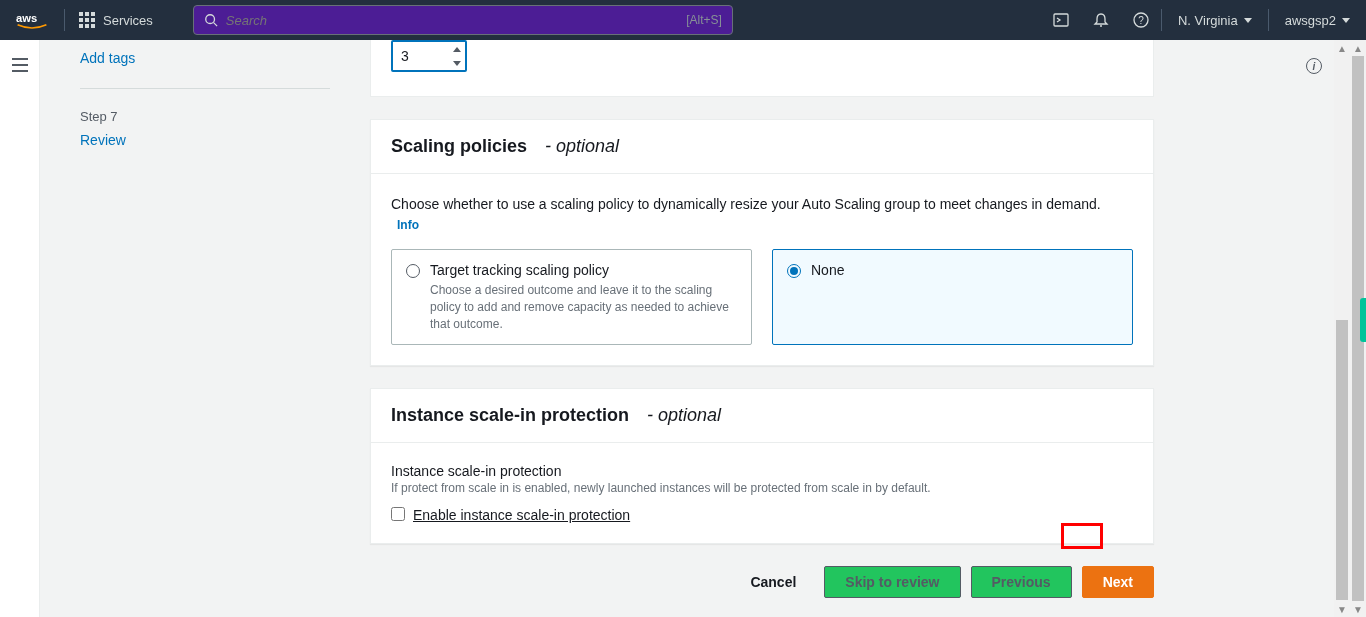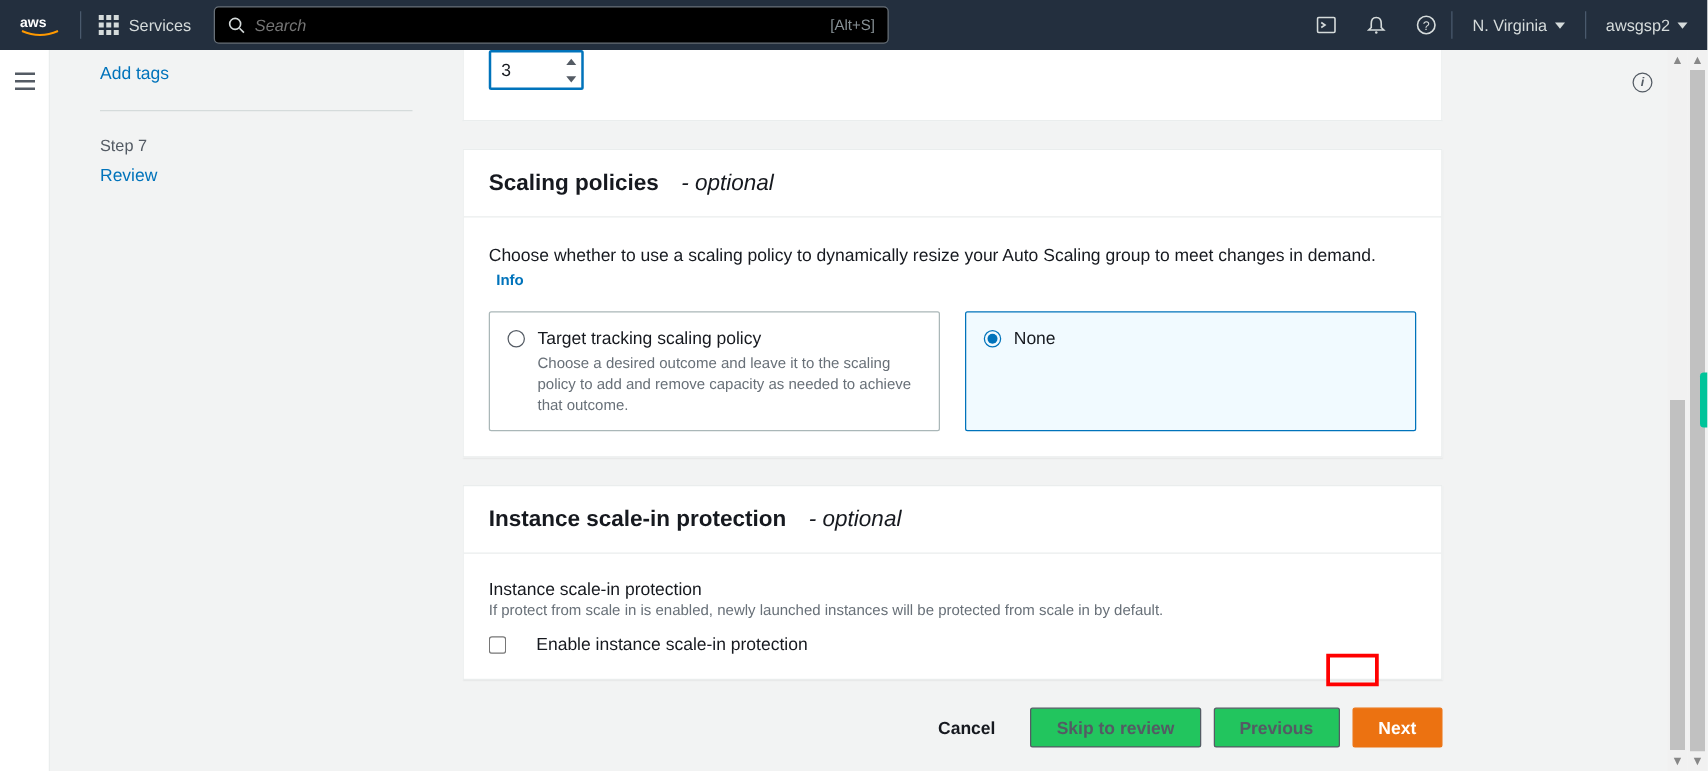--- a/index.html
+++ b/index.html
@@ -43,24 +43,24 @@
       cursor: pointer;
     }
     .grid-icon {
       display: grid;
       grid-template-columns: repeat(3, 4px);
       grid-template-rows: repeat(3, 4px);
       gap: 2px;
     }
     .grid-icon span { background: #d5dbdb; }
     .search-wrap {
-      margin-left: 4px;
-      display: flex;
-      align-items: center;
-      background: #000000;
+      margin-left: 26px;
+      display: flex;
+      align-items: center;
+      background: #4c1d95;
       border: 1px solid #687078;
       border-radius: 4px;
       height: 30px;
       width: 540px;
       padding: 0 10px;
     }
     .search-wrap svg { width: 14px; height: 14px; }
     .search-wrap input {
       flex: 1;
       background: transparent;
@@ -276,24 +276,25 @@
       color: #16191f;
       margin-bottom: 2px;
     }
     .field-hint {
       font-size: 12px;
       color: #687078;
       margin-bottom: 12px;
     }
     .checkbox-row {
       display: flex;
-      align-items: flex-end;
-      gap: 24px;
-      font-size: 14px;
-      color: #16191f;
+      align-items: flex-start;
+      gap: 8px;
+      font-size: 14px;
+      color: #16191f;
+      text-decoration: underline;
     }
     .checkbox-row input[type="checkbox"] {
       width: 14px;
       height: 14px;
       cursor: pointer;
     }
     
     .footer-btns {
       width: 784px;
       display: flex;

